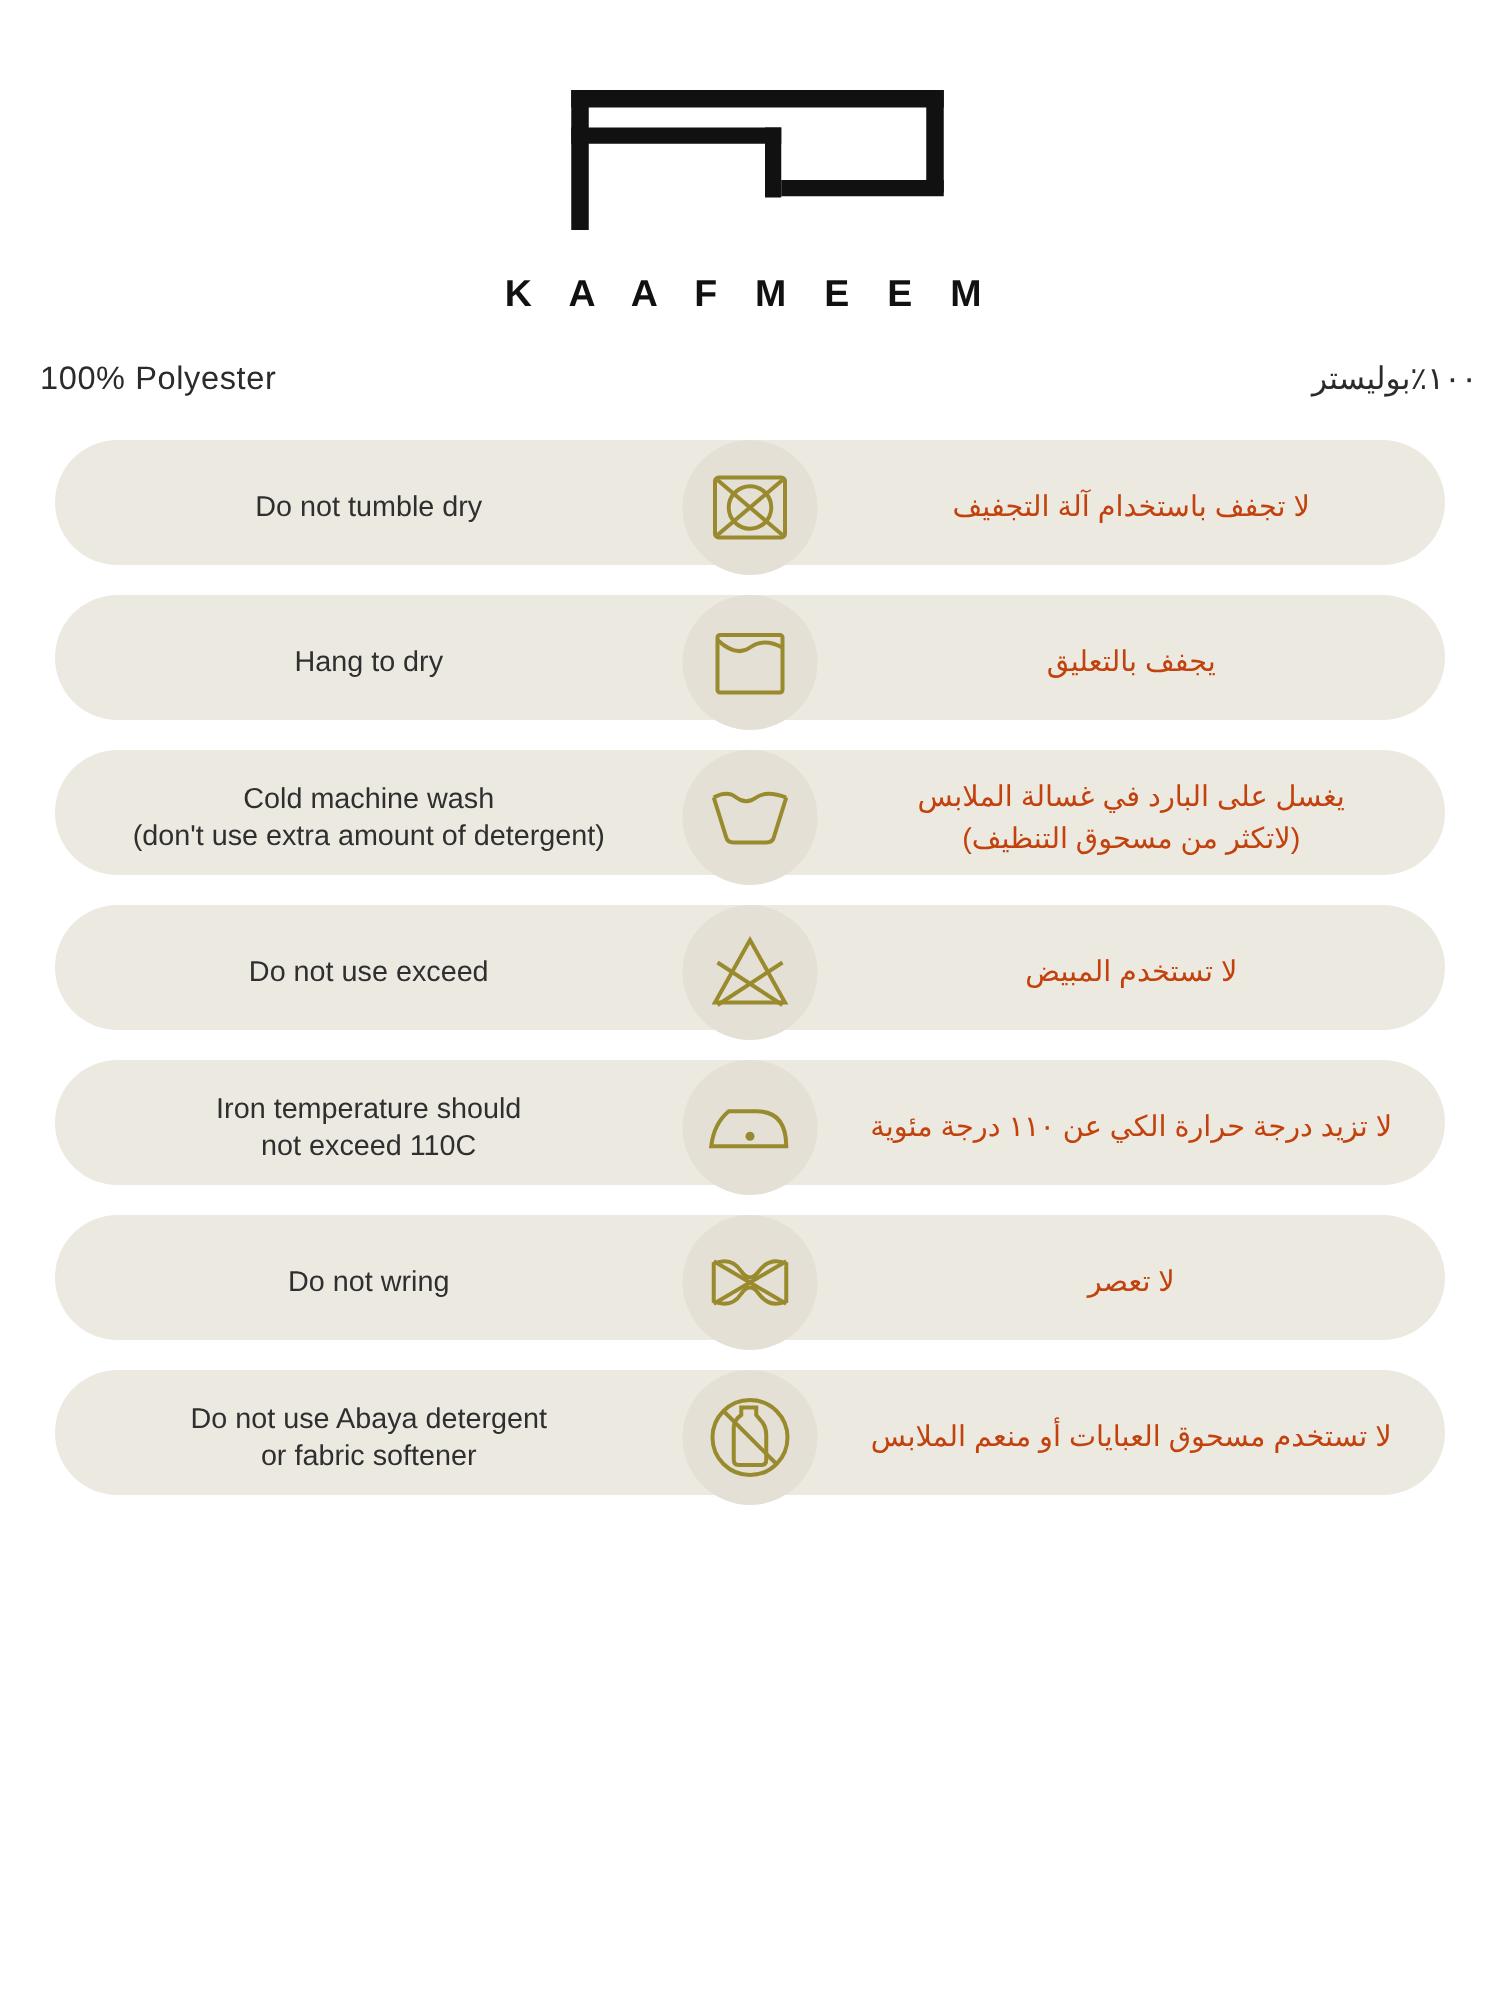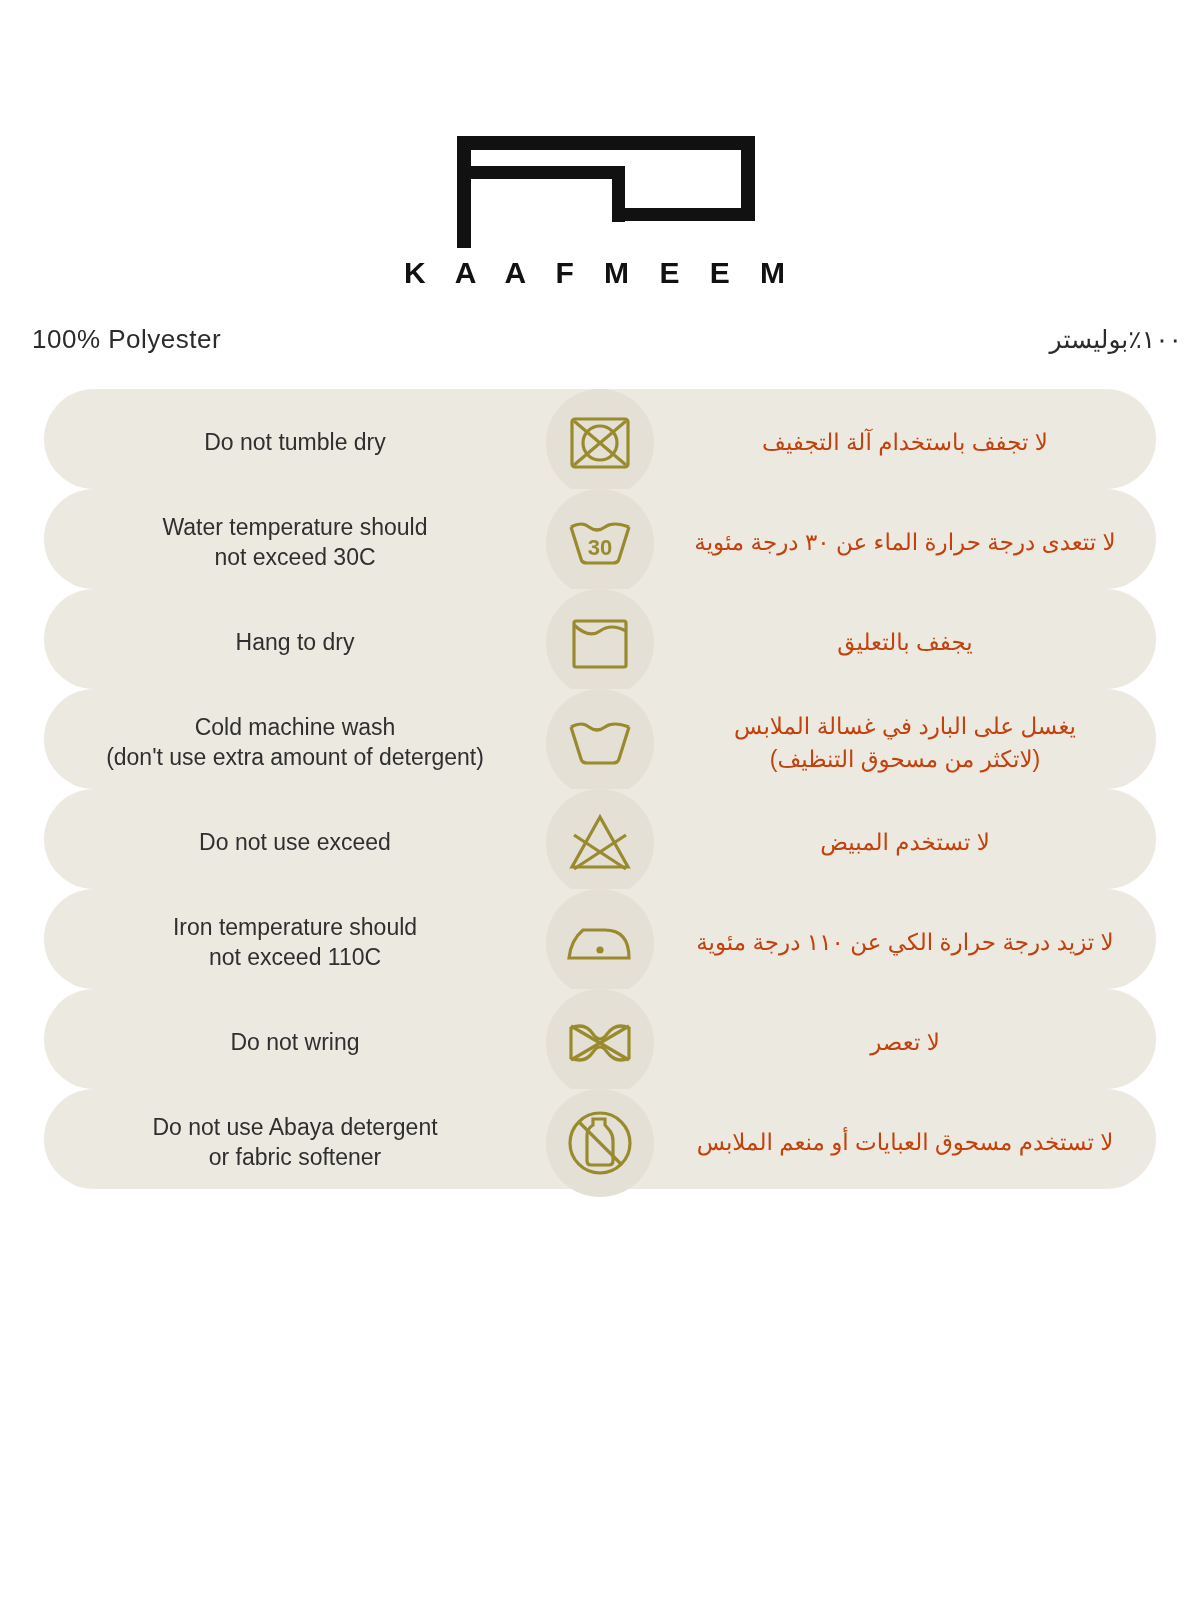--- a/index.html
+++ b/index.html
@@ -12,24 +12,25 @@
     background: #ffffff;
     font-family: "Liberation Sans", sans-serif;
     color: #2b2b2b;
     position: relative;
     overflow: hidden;
   }
 
   
   .brand {
     width: 100%;
-    padding-top: 118px;
+    padding-top: 54px;
     display: flex;
     flex-direction: column;
     align-items: center;
+    gap: 27px;
   }
   .logo-mark {
     width: 310px;
     height: 130px;
     position: relative;
   }
   
   .logo-mark .bar-top {
     position: absolute;
     left: 12px; top: 18px;
@@ -86,20 +87,21 @@
     color: #2b2b2b;
   }
   .composition .en { letter-spacing: 0.5px; }
   .composition .ar { direction: rtl; font-size: 25px; margin-left: 36px; }
 
   
   .rows {
     margin-top: 34px;
     display: flex;
     flex-direction: column;
+    gap: 24px;
     padding: 0 44px;
   }
   .care-row {
     position: relative;
     height: 100px;
     display: flex;
     align-items: center;
   }
   .pill {
     position: absolute;
@@ -183,35 +185,20 @@
           <rect class="gold" x="10" y="14" width="56" height="48" rx="3"></rect>
           <circle class="gold" cx="38" cy="38" r="17"></circle>
           <line class="gold" x1="12" y1="16" x2="64" y2="60"></line>
           <line class="gold" x1="64" y1="16" x2="12" y2="60"></line>
         </svg>
       </div>
       <div class="txt-ar">لا تجفف باستخدام آلة التجفيف</div>
     </div>
   </div>
 
-  <div class="care-row">
-    <div class="pill"></div>
-    <div class="row-inner">
-      <div class="txt-en" style="white-space:pre-line">Water temperature should
-not exceed 30C</div>
-      <div class="icon-wrap">
-        <svg width="78" height="76" viewBox="0 0 78 76">
-          <path class="gold" d="M10 22 L20 54 Q21 58 26 58 L52 58 Q57 58 58 54 L68 22"></path>
-          <path class="gold" d="M10 22 Q21 16 28 22 Q36 28 44 22 Q52 16 68 22"></path>
-          <text class="gold-txt" x="39" y="50" text-anchor="middle">30</text>
-        </svg>
-      </div>
-      <div class="txt-ar" style="white-space:pre-line">لا تتعدى درجة حرارة الماء عن ٣٠ درجة مئوية</div>
-    </div>
-  </div>
 
   <div class="care-row">
     <div class="pill"></div>
     <div class="row-inner">
       <div class="txt-en">Hang to dry</div>
       <div class="icon-wrap">
         <svg width="76" height="76" viewBox="0 0 76 76">
           <rect class="gold" x="12" y="16" width="52" height="46" rx="2"></rect>
           <path class="gold" d="M12 20 Q27 34 38 26 Q49 18 64 26"></path>
         </svg>

